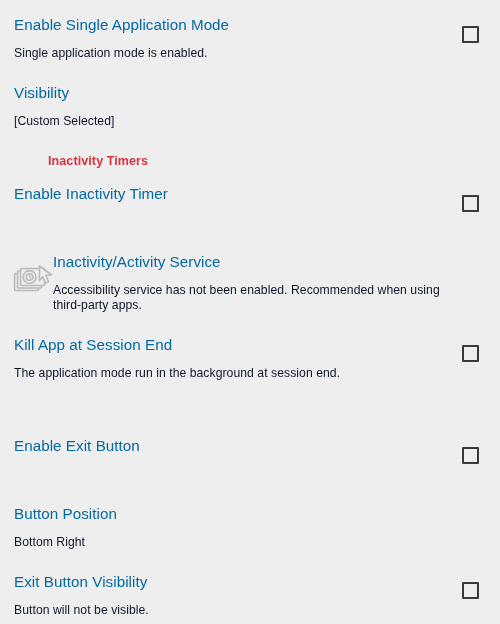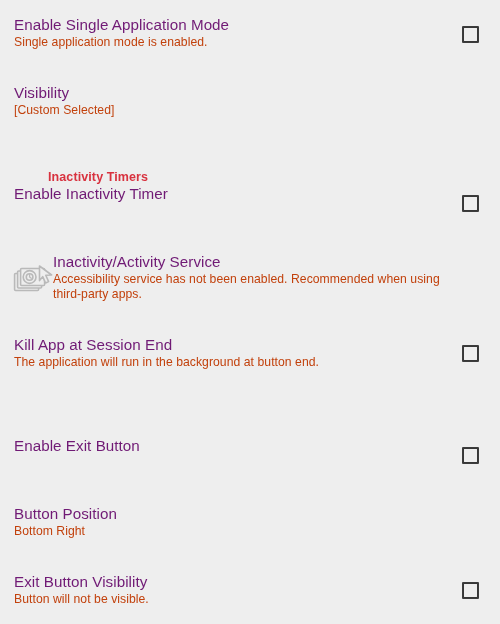--- a/index.html
+++ b/index.html
@@ -51,32 +51,32 @@
     width: 438px;
   }
   .pref-row.with-icon .pref-text {
     left: 53px;
     width: 412px;
   }
 
   .pref-title {
     font-size: 15.2px;
     font-weight: normal;
-    color: #701a75;
+    color: #0369a1;
     line-height: 18px;
     letter-spacing: 0.05px;
     white-space: nowrap;
   }
 
   .pref-summary {
     font-size: 12.2px;
-    color: #c2410c;
+    color: #0f172a;
     line-height: 15px;
     letter-spacing: 0.05px;
-    margin-top: 1px;
+    margin-top: 12px;
   }
 
   
   .pref-checkbox {
     position: absolute;
     right: 21px;
     width: 17px;
     height: 17px;
     box-sizing: border-box;
     border: 2px solid #3c3c3c;
@@ -114,21 +114,21 @@
         <div class="pref-summary">Single application mode is enabled.</div>
       </div>
       <span class="pref-checkbox" role="checkbox" aria-checked="false" style="top: 10px;"></span>
     </div>
     <div class="pref-row" style="top: 84px;">
       <div class="pref-text">
         <div class="pref-title">Visibility</div>
         <div class="pref-summary">[Custom Selected]</div>
       </div>
     </div>
-    <div class="section-header" style="top: 170px; padding-left: 34px;">Inactivity Timers</div>
+    <div class="section-header" style="top: 154px; padding-left: 34px;">Inactivity Timers</div>
     <div class="pref-row" style="top: 185px;">
       <div class="pref-text">
         <div class="pref-title">Enable Inactivity Timer</div>
       </div>
       <span class="pref-checkbox" role="checkbox" aria-checked="false" style="top: 10px;"></span>
     </div>
     <div class="pref-row with-icon" style="top: 253px;">
       <span class="pref-icon" style="top: 9px;">
         <svg width="44" height="38" viewBox="0 0 44 38" aria-hidden="true">
           <g fill="none" stroke="#b9b9b9" stroke-width="1.6">
@@ -143,21 +143,21 @@
         </svg>
       </span>
       <div class="pref-text">
         <div class="pref-title">Inactivity/Activity Service</div>
         <div class="pref-summary">Accessibility service has not been enabled. Recommended when using third-party apps.</div>
       </div>
     </div>
     <div class="pref-row" style="top: 336px;">
       <div class="pref-text">
         <div class="pref-title">Kill App at Session End</div>
-        <div class="pref-summary">The application will run in the background at button end.</div>
+        <div class="pref-summary">The application mode run in the background at session end.</div>
       </div>
       <span class="pref-checkbox" role="checkbox" aria-checked="false" style="top: 9px;"></span>
     </div>
     <div class="pref-row" style="top: 437px;">
       <div class="pref-text">
         <div class="pref-title">Enable Exit Button</div>
       </div>
       <span class="pref-checkbox" role="checkbox" aria-checked="false" style="top: 10px;"></span>
     </div>
     <div class="pref-row" style="top: 505px;">

